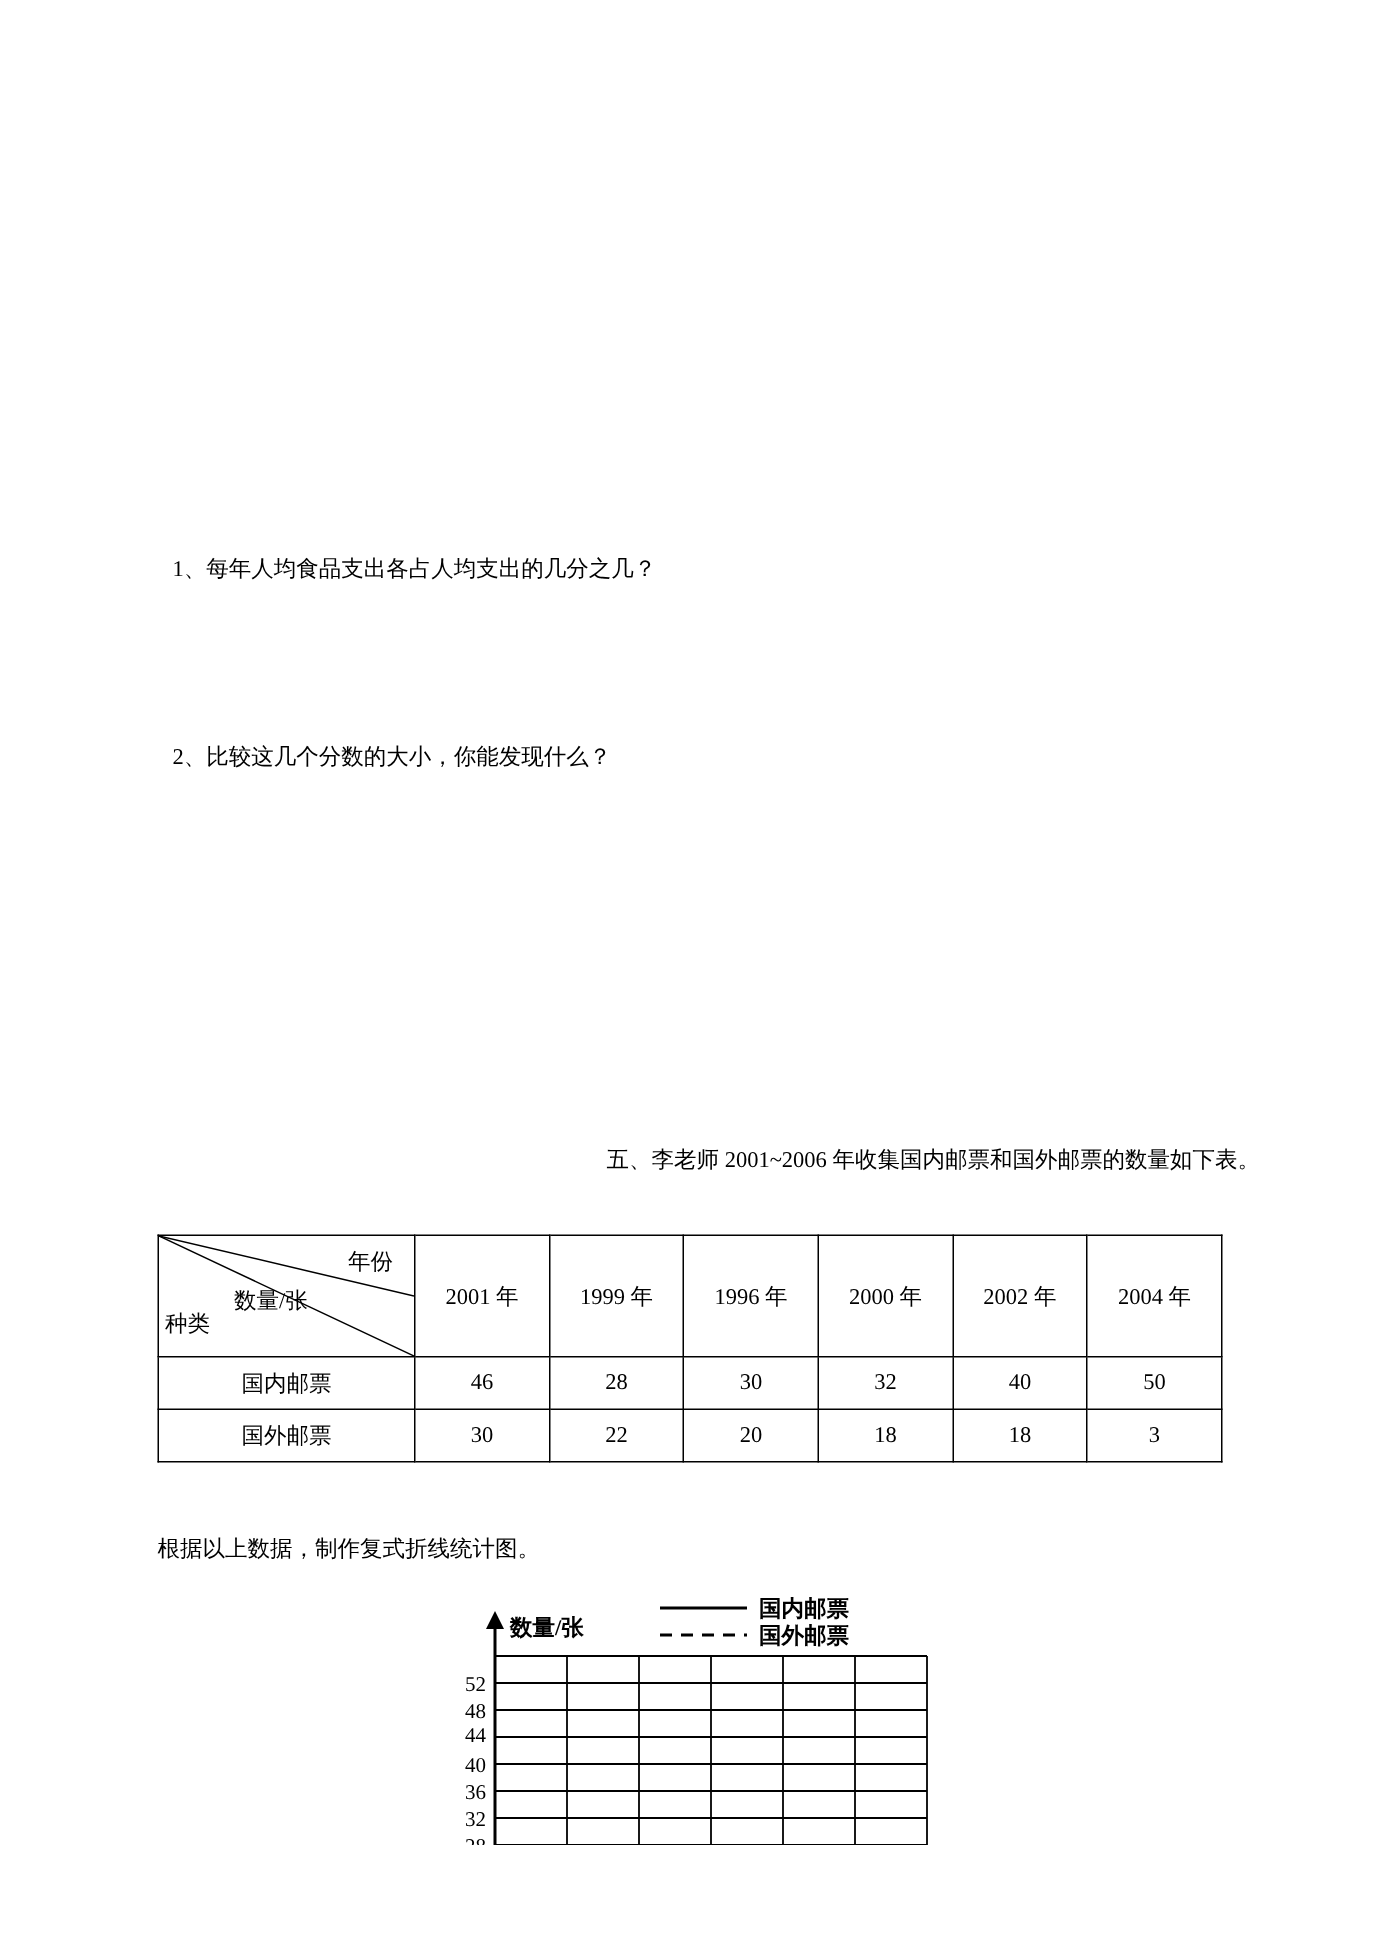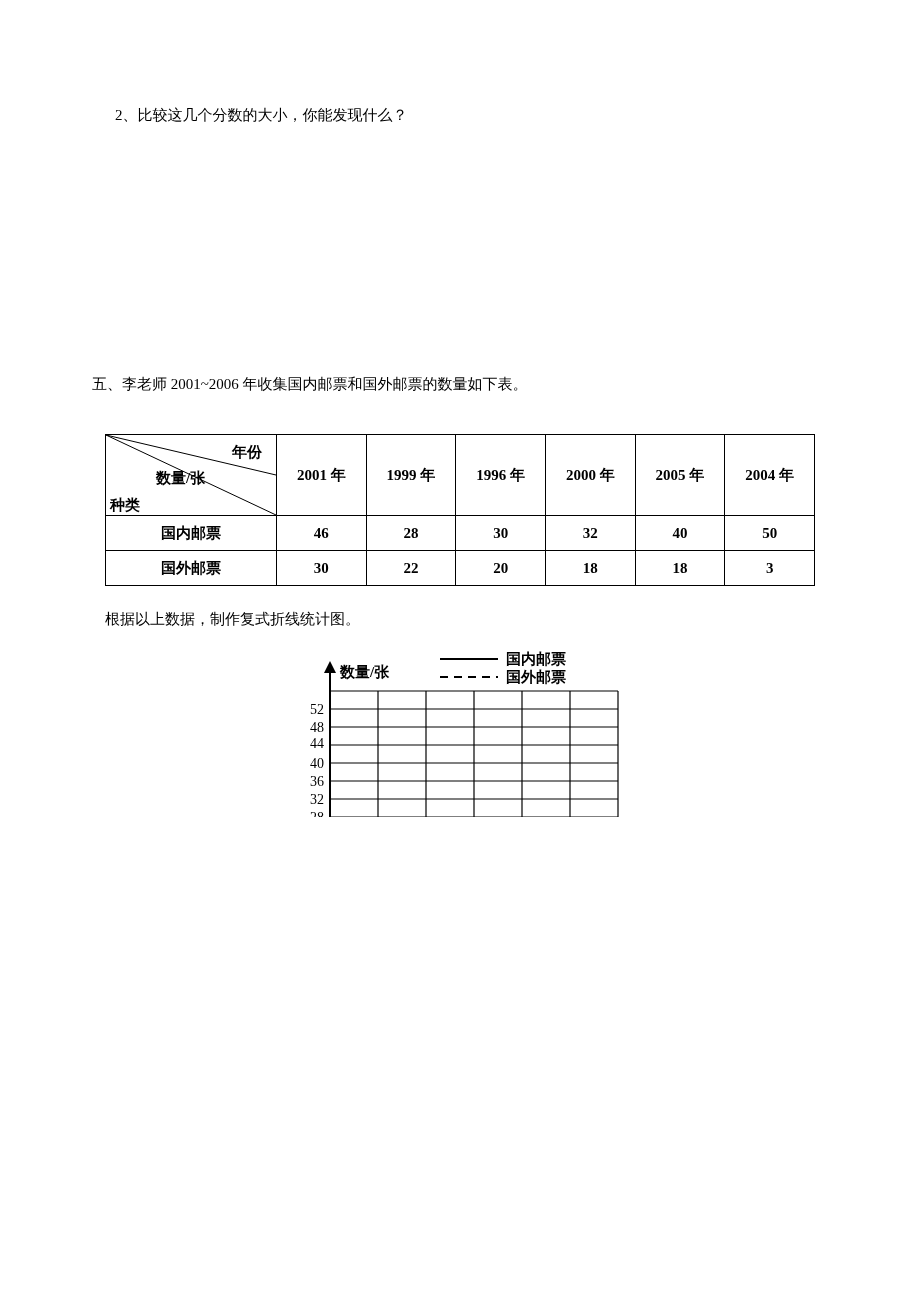--- a/index.html
+++ b/index.html
@@ -17,33 +17,34 @@
   .q1 {
     margin-top: 370px;
     margin-left: 35px;
   }
   .q2 {
     margin-top: 106px;
     margin-left: 35px;
   }
   .s5-intro {
     margin-top: 250px;
-    margin-left: 12px;
+    margin-left: 0;
+    text-align: right;
   }
   table.data {
     border-collapse: collapse;
     margin-top: 40px;
     margin-left: 25px;
     width: 710px;
   }
   table.data td, table.data th {
     border: 1px solid #000;
     text-align: center;
     vertical-align: middle;
-    font-weight: bold;
+    font-weight: normal;
     padding: 0;
   }
   .hdr-row td, .hdr-row th { height: 80px; }
   .data-row td, .data-row th { height: 34px; }
   .rowhdr { width: 170px; }
   .yearcol { width: 90px; }
   .diag-cell {
     position: relative;
     width: 170px;
     height: 80px;
@@ -57,42 +58,43 @@
   }
   .diag-mid {
     position: absolute;
     left: 50px;
     top: 34px;
     font-size: 15px;
   }
   .diag-bot {
     position: absolute;
     left: 4px;
-    bottom: 0;
+    bottom: 12px;
     font-size: 15px;
   }
   .s5-task {
-    margin-top: 24px;
+    margin-top: 48px;
     margin-left: 25px;
   }
   .chart-wrap {
     margin-top: 18px;
     margin-left: 200px;
     position: relative;
     width: 380px;
     height: 170px;
     overflow: hidden;
   }
   .chart-wrap svg { display: block; }
 </style>
 </head>
 <body>
 
 <div class="page">
 
+  <div class="q1">1、每年人均食品支出各占人均支出的几分之几？</div>
 
   <div class="q2">2、比较这几个分数的大小，你能发现什么？</div>
 
   <div class="s5-intro">五、李老师 2001~2006 年收集国内邮票和国外邮票的数量如下表。</div>
 
   <table class="data">
     <tbody>
         <tr class="hdr-row">
       <th class="rowhdr">
         <div class="diag-cell">
@@ -102,21 +104,21 @@
           </svg>
           <span class="diag-top">年份</span>
           <span class="diag-mid">数量/张</span>
           <span class="diag-bot">种类</span>
         </div>
       </th>
       <th class="yearcol">2001 年</th>
       <th class="yearcol">1999 年</th>
       <th class="yearcol">1996 年</th>
       <th class="yearcol">2000 年</th>
-      <th class="yearcol">2005 年</th>
+      <th class="yearcol">2002 年</th>
       <th class="yearcol">2004 年</th>
     </tr>
     <tr class="data-row">
       <td class="rowhdr">国内邮票</td>
       <td>46</td>
       <td>28</td>
       <td>30</td>
       <td>32</td>
       <td>40</td>
       <td>50</td>

